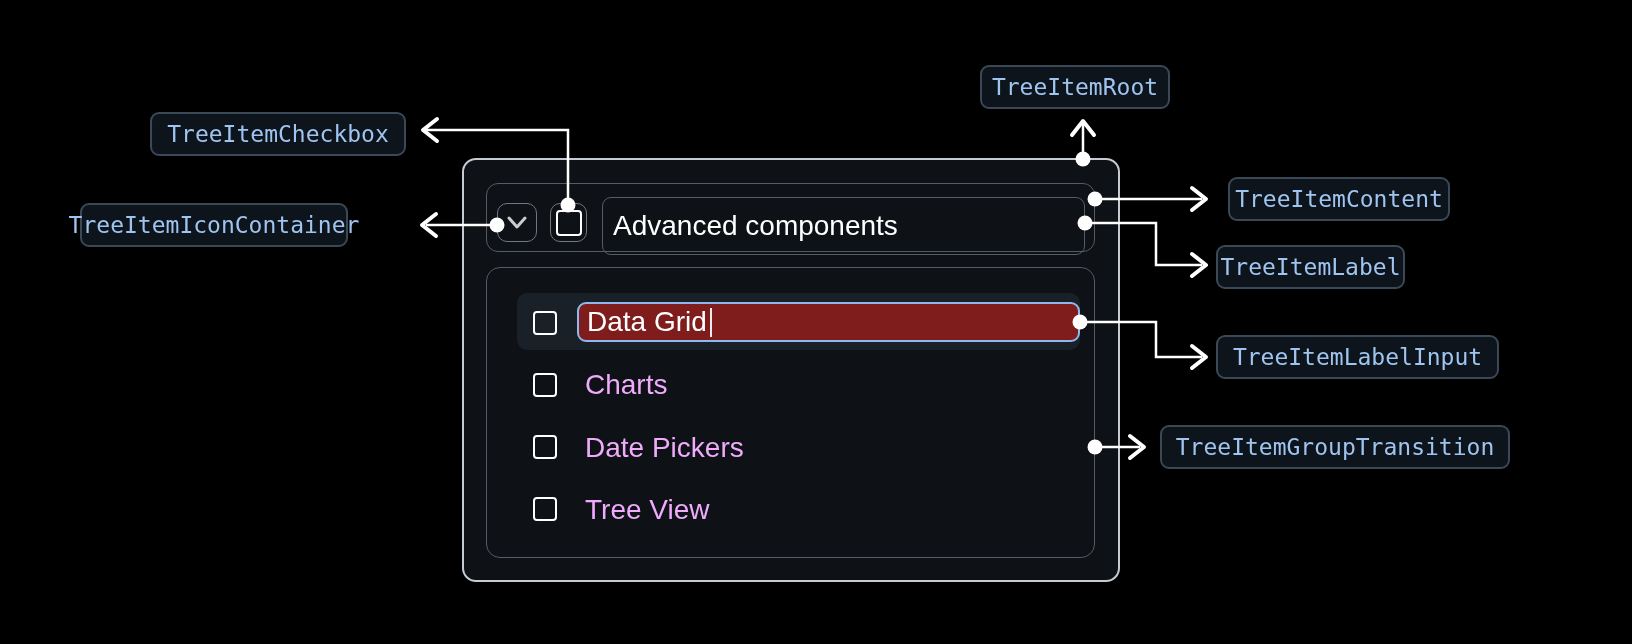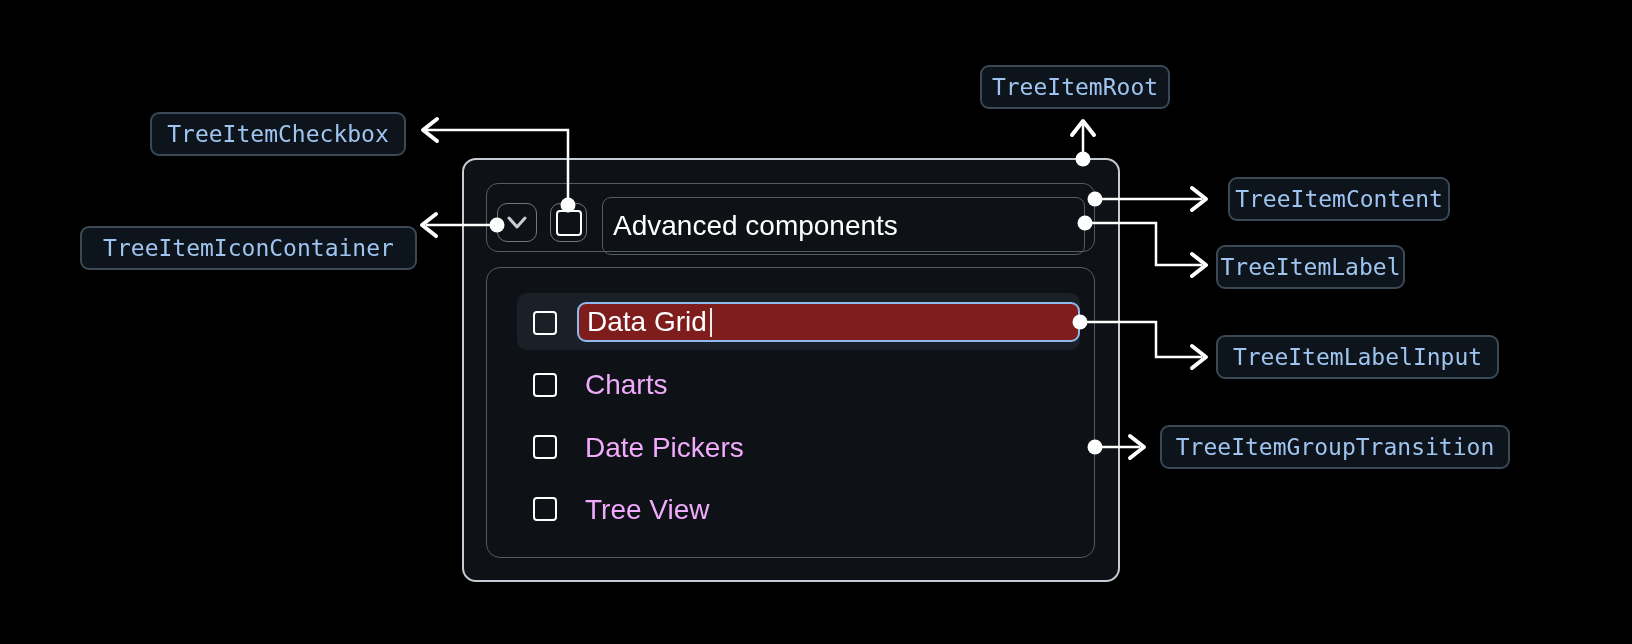--- a/index.html
+++ b/index.html
@@ -99,21 +99,21 @@
 
   <div class="abs item-check" style="left:533px;top:435px;"></div>
   <div class="abs item-label" style="left:585px;top:431px;">Date Pickers</div>
 
   <div class="abs item-check" style="left:533px;top:497px;"></div>
   <div class="abs item-label" style="left:585px;top:493px;">Tree View</div>
 
   <div class="abs pill" style="left:150px;top:112px;width:256px;">
     <span>TreeItemCheckbox</span>
   </div>
-  <div class="abs pill" style="left:80px;top:203px;width:337px;margin-top:23px;">
+  <div class="abs pill" style="left:80px;top:203px;width:268px;">
     <span>TreeItemIconContainer</span>
   </div>
   <div class="abs pill" style="left:980px;top:65px;width:190px;">
     <span>TreeItemRoot</span>
   </div>
   <div class="abs pill" style="left:1216px;top:177px;width:222px;margin-left:12px;">
     <span>TreeItemContent</span>
   </div>
   <div class="abs pill" style="left:1216px;top:245px;width:189px;text-align:center;">
     <span>TreeItemLabel</span>

